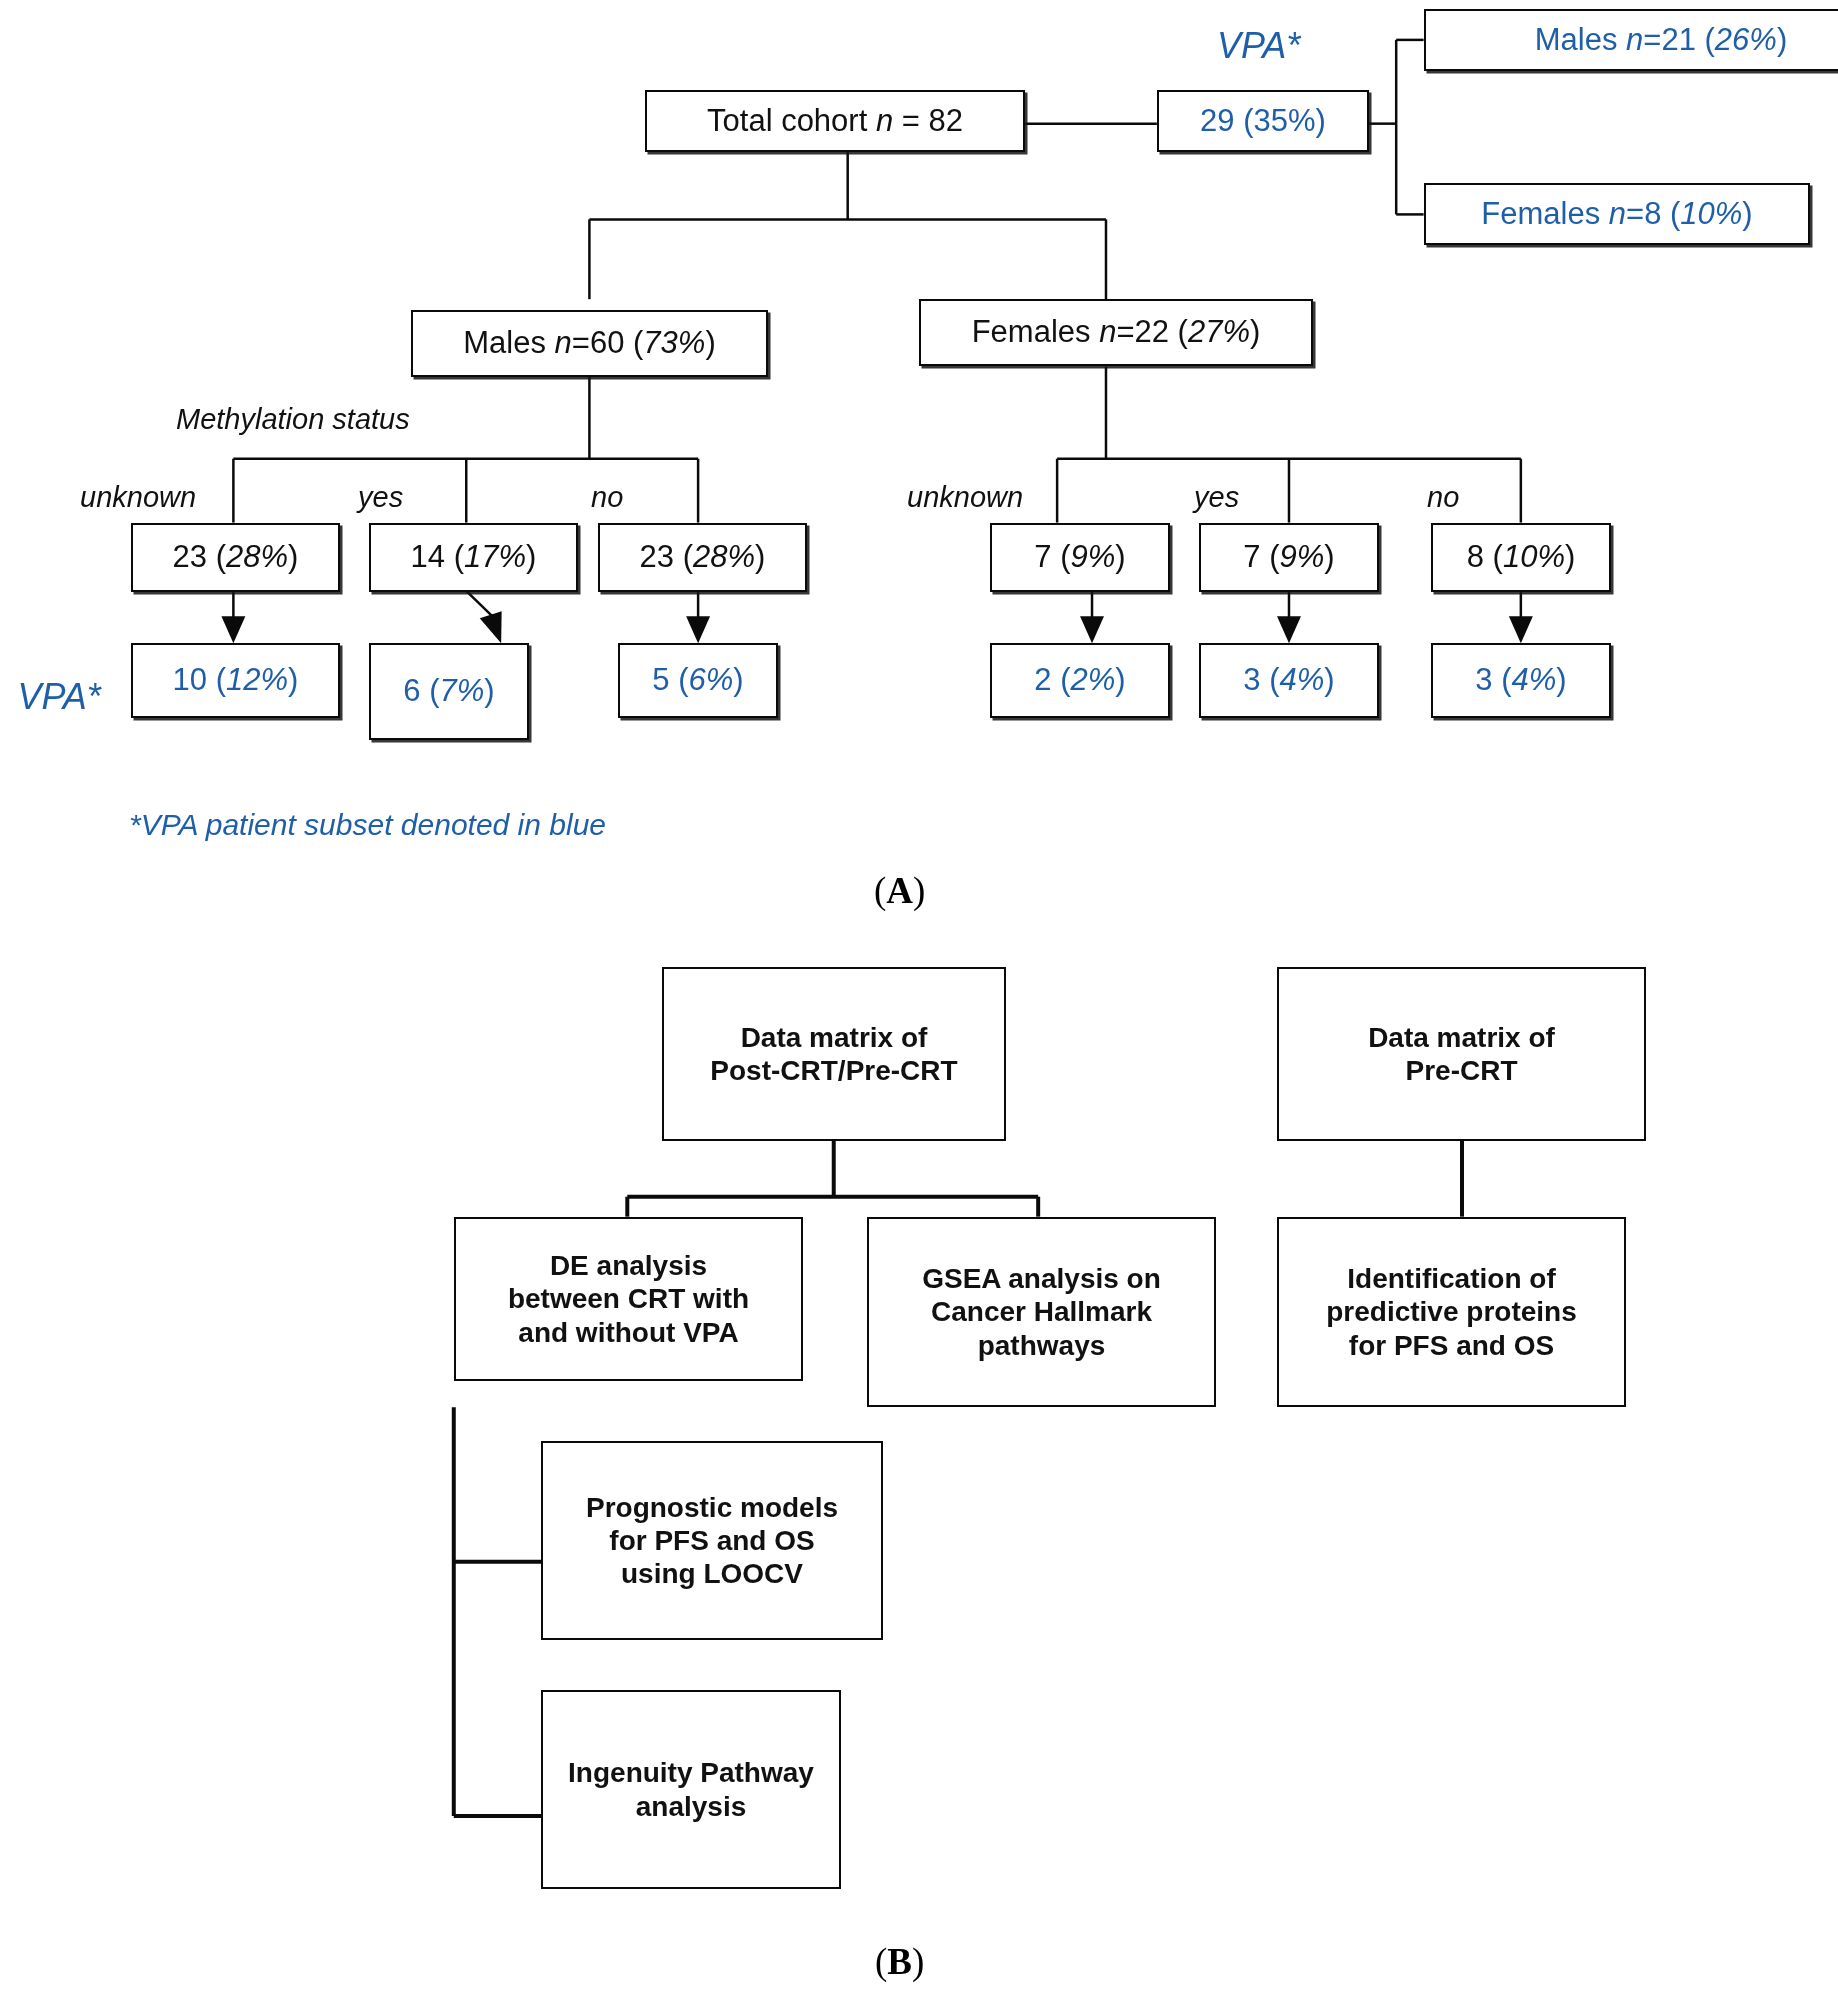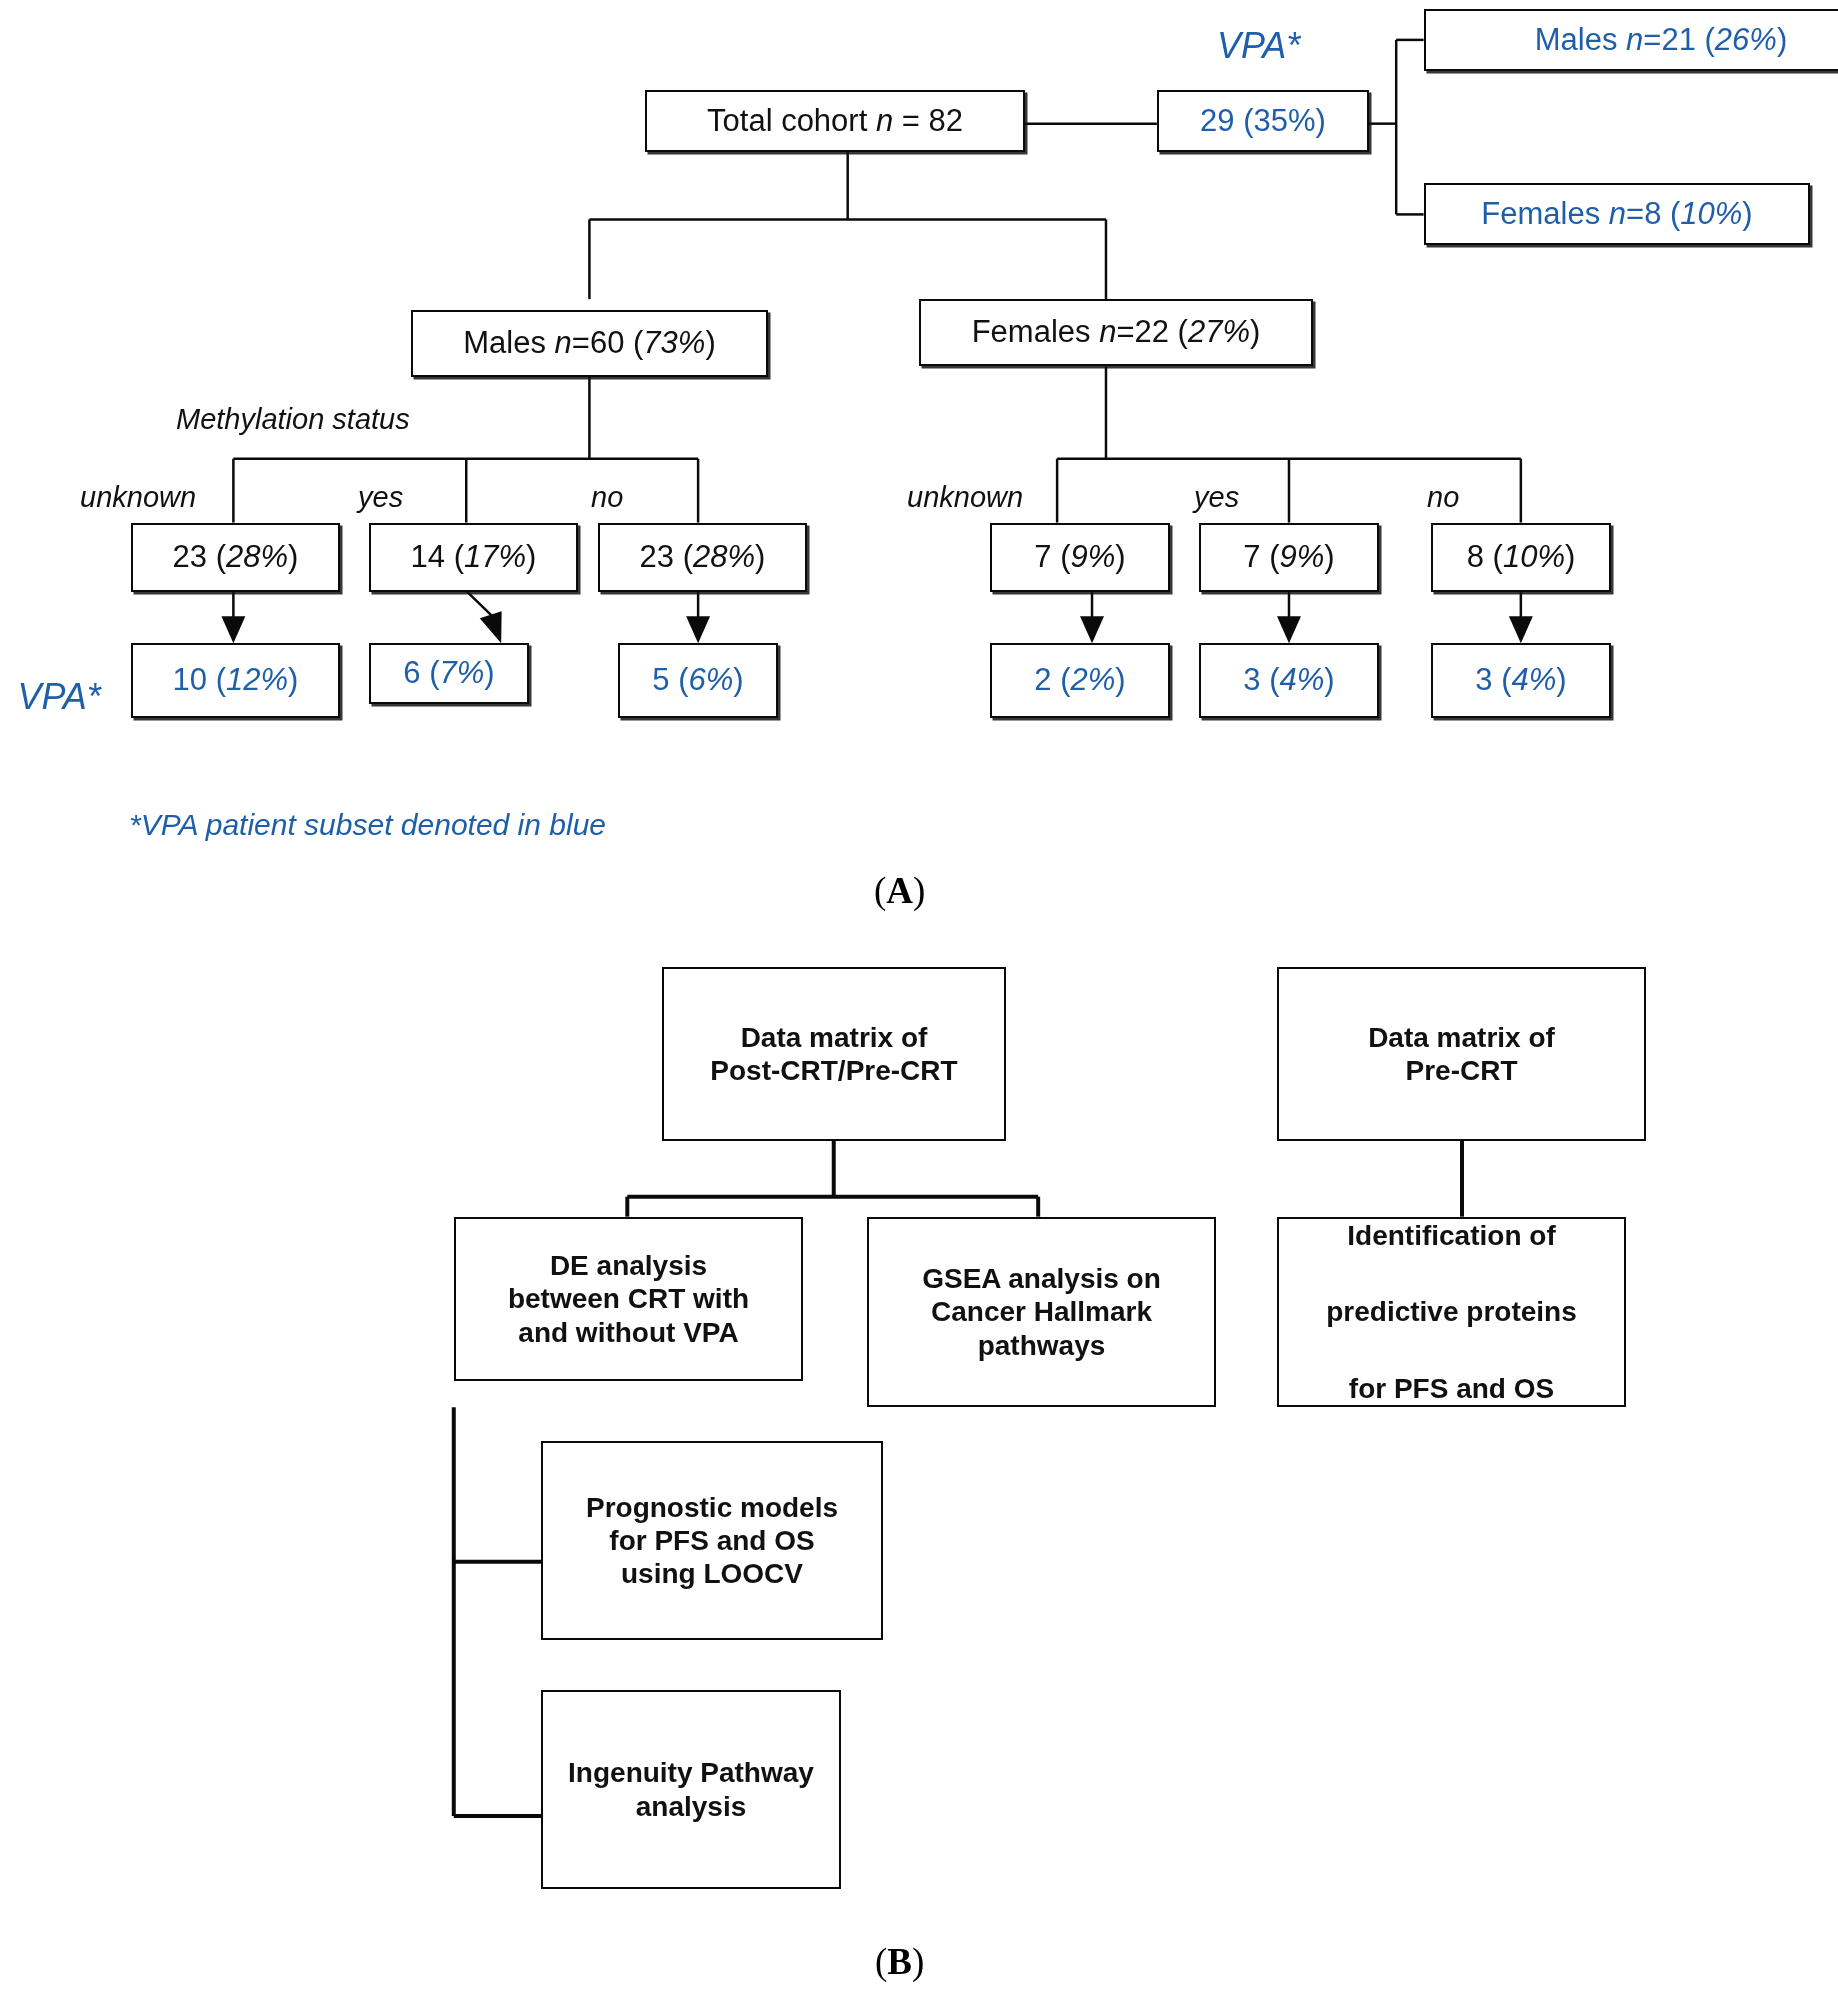--- a/index.html
+++ b/index.html
@@ -129,21 +129,21 @@
   </div>
   <div class="node nodeA shadow" style="left:1431px;top:523px;width:180px;height:69px;text-align:center;">
     <span>8 (<em class="it">10%</em>)</span>
   </div>
 
   <div class="lbl lbl-it-blue" style="left:17.5px;top:676px;">VPA*</div>
 
   <div class="node nodeA blue shadow" style="left:131px;top:643px;width:209px;height:75px;">
     <span>10 (<em class="it">12%</em>)</span>
   </div>
-  <div class="node nodeA blue shadow" style="left:369px;top:643px;width:160px;height:61px;">
+  <div class="node nodeA blue shadow" style="left:369px;top:643px;width:160px;height:97px;">
     <span>6 (<em class="it">7%</em>)</span>
   </div>
   <div class="node nodeA blue shadow" style="left:618px;top:643px;width:160px;height:75px;">
     <span>5 (<em class="it">6%</em>)</span>
   </div>
 
   <div class="node nodeA blue shadow" style="left:990px;top:643px;width:180px;height:75px;">
     <span>2 (<em class="it">2%</em>)</span>
   </div>
   <div class="node nodeA blue shadow" style="left:1199px;top:643px;width:180px;height:75px;">
@@ -189,21 +189,21 @@
     <div>between CRT with</div>
     <div>and without VPA</div>
   </div>
 
   <div class="node nodeB" style="left:867px;top:1217px;width:349px;height:190px;flex-direction:column;">
     <div>GSEA analysis on</div>
     <div>Cancer Hallmark</div>
     <div>pathways</div>
   </div>
 
-  <div class="node nodeB" style="left:1277px;top:1217px;width:349px;height:190px;flex-direction:column;justify-content:space-between;">
+  <div class="node nodeB" style="left:1277px;top:1217px;width:349px;height:190px;flex-direction:column;">
     <div>Identification of</div>
     <div>predictive proteins</div>
     <div>for PFS and OS</div>
   </div>
 
   <div class="node nodeB" style="left:541px;top:1441px;width:342px;height:199px;flex-direction:column;">
     <div>Prognostic models</div>
     <div>for PFS and OS</div>
     <div>using LOOCV</div>
   </div>

